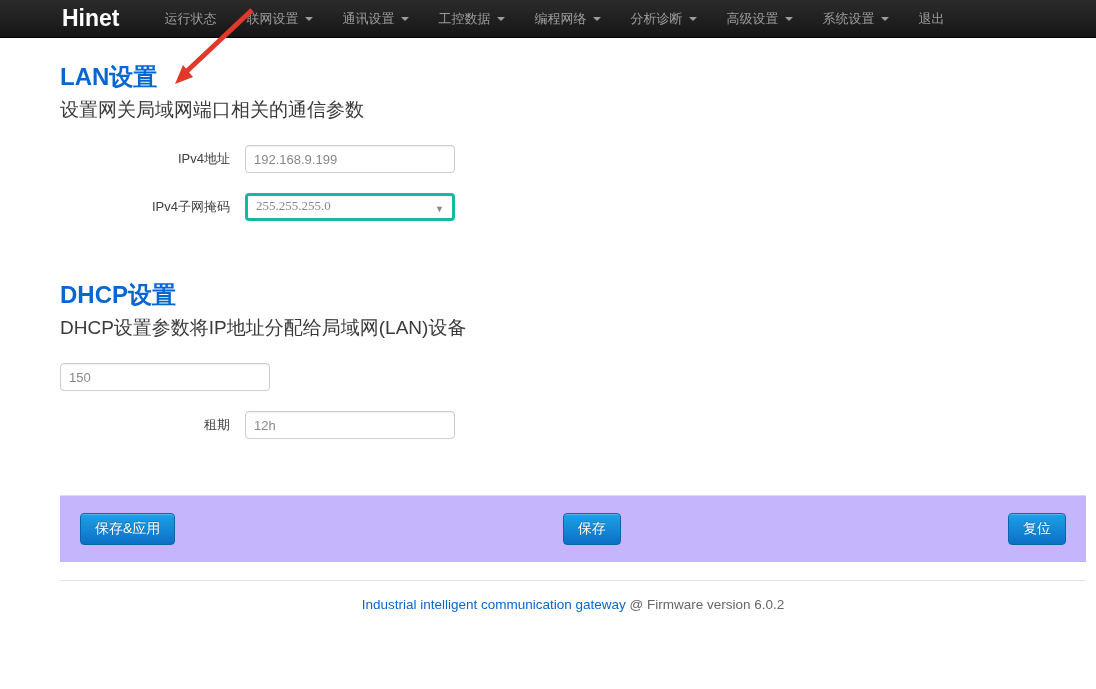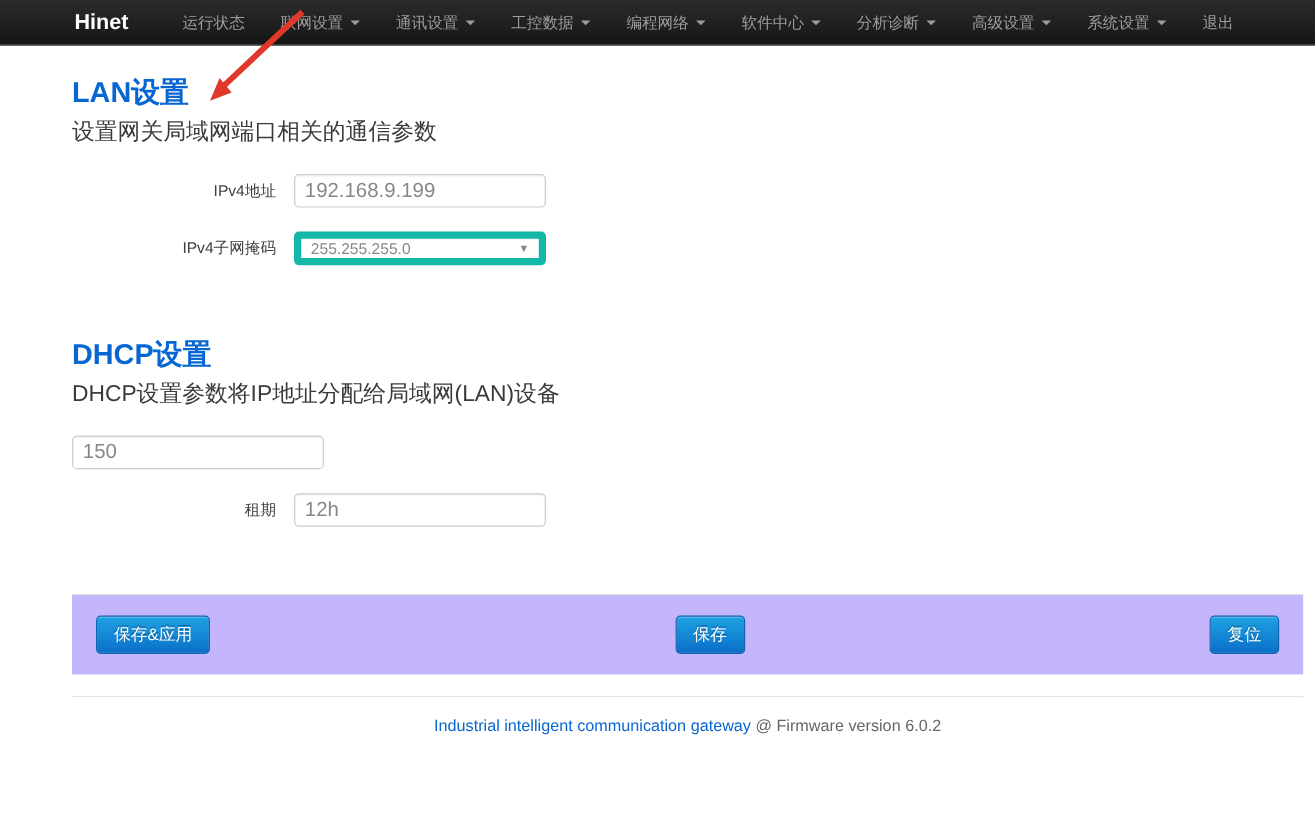--- a/index.html
+++ b/index.html
@@ -9,21 +9,21 @@
     font-family:"Liberation Sans","DejaVu Sans",sans-serif;
     background:#fff; color:#333; overflow:hidden; position:relative;
   }
 
   
   .navbar {
     height:38px; background:linear-gradient(#2b2b2b,#161616);
     display:flex; align-items:center; padding-left:62px;
     border-bottom:1px solid #000;
   }
-  .brand { color:#ffffff; font-size:18px; font-weight:bold; margin-right:30px; cursor:pointer; }
+  .brand { color:#ffffff; font-size:23px; font-weight:bold; margin-right:30px; cursor:pointer; }
   .nav-item {
     color:#9d9d9d; font-size:13px; line-height:38px; padding:0 15px;
     cursor:pointer; display:flex; align-items:center; gap:6px; white-space:nowrap;
   }
   .caret {
     width:0; height:0; display:inline-block;
     border-left:4px solid transparent; border-right:4px solid transparent;
     border-top:4px solid #9d9d9d;
   }
 
@@ -33,31 +33,31 @@
   .section-sub { font-size:19px; color:#3a3a3a; margin:0 0 22px 0; }
 
   .form-row { display:flex; align-items:center; margin-bottom:20px; }
   .form-label {
     width:185px; text-align:right; padding-right:15px;
     font-size:13px; color:#404040; flex:none;
   }
   .text-input {
     width:210px; height:28px; padding:4px 8px;
     border:1px solid #ccc; border-radius:4px;
-    font-size:17px; color:#888;
+    font-size:13px; color:#888;
     font-family:"Liberation Sans","DejaVu Sans",sans-serif;
     box-shadow:inset 0 1px 1px rgba(0,0,0,0.06);
     background:#fff; outline:none;
   }
   .select-box {
     width:210px; height:28px; padding:4px 8px;
-    border:6px solid #14b8a6; border-radius:4px;
+    border:3px solid #14b8a6; border-radius:4px;
     font-size:13px; color:#888; background:#fff;
-    display:flex; align-items:center; justify-content:space-between;
-    cursor:pointer; box-shadow:inset 0 1px 1px rgba(0,0,0,0.04);
+    display:flex; align-items:flex-end; justify-content:space-between;
+    cursor:pointer; box-shadow:inset 0 1px 1px rgba(0,0,0,0.04);font-family:Liberation Serif, serif;
   }
   .select-caret { font-size:9px; color:#888; }
 
   .check-row { display:flex; align-items:center; margin:30px 0 22px 0; }
   .check-row input[type=checkbox] { width:14px; height:14px; margin:0 12px 0 1px; cursor:pointer; }
   .help-icon {
     width:16px; height:16px; border-radius:50%; flex:none;
     background:radial-gradient(circle at 35% 30%, #7ec3ee, #2e8fd6);
     color:#fff; font-size:11px; font-weight:bold;
     display:inline-flex; align-items:center; justify-content:center;
@@ -105,24 +105,20 @@
   <span class="nav-item">
     <span>通讯设置</span>
     <span class="caret"></span>
   </span>
   <span class="nav-item">
     <span>工控数据</span>
     <span class="caret"></span>
   </span>
   <span class="nav-item">
     <span>编程网络</span>
-    <span class="caret"></span>
-  </span>
-  <span class="nav-item">
-    <span>软件中心</span>
     <span class="caret"></span>
   </span>
   <span class="nav-item">
     <span>分析诊断</span>
     <span class="caret"></span>
   </span>
   <span class="nav-item">
     <span>高级设置</span>
     <span class="caret"></span>
   </span>

